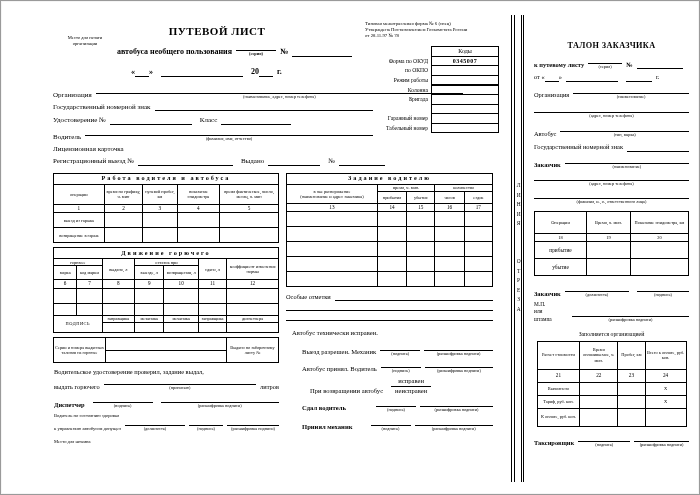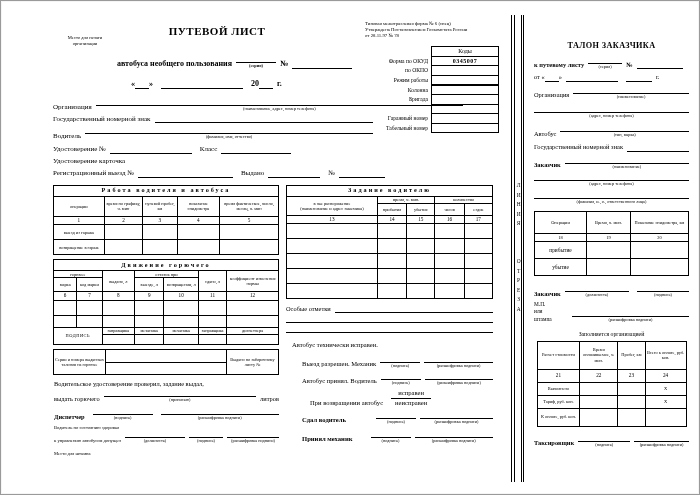--- a/index.html
+++ b/index.html
@@ -25,21 +25,21 @@
   .codes-row { display:flex; align-items:stretch; height:10.5px; margin-top:-0.9px; }
   .codes-label { width:92px; text-align:right; padding-right:3px; font-size:5.6px; line-height:10.5px;
                  white-space:nowrap; overflow:visible; }
   .codes-box { width:68px; border:0.9px solid #000; text-align:center; font-size:6px; line-height:9px; }
   .codes-box.okud { border-width:1.3px; font-weight:bold; letter-spacing:0.5px; }
 
   .head-row { display:flex; padding:8px 0 0 40px; }
   .stamp-note { width:64px; font-size:4.6px; text-align:center; padding-top:14px; line-height:1.4; }
   .title-blk { width:265px; padding-top:4px; }
   .t1 { font-weight:bold; font-size:11px; text-align:center; width:200px; letter-spacing:0.5px;font-family:Liberation Serif, serif; }
-  .t2 { font-weight:bold; font-size:8px; margin-top:16px; white-space:nowrap; display:flex; align-items:flex-end; }
+  .t2 { font-weight:bold; font-size:8px; margin-top:4px; white-space:nowrap; display:flex; align-items:flex-end; }
   .t4 { font-weight:bold; font-size:8px; margin-top:10px; padding-left:14px; display:flex; align-items:flex-end; }
 
   .fl { display:flex; align-items:flex-end; }
   .b  { border-bottom:0.9px solid #000; display:inline-block; height:8px; }
   .fill { flex:1; }
   .st { display:inline-flex; flex-direction:column; vertical-align:top; }
   .st .b { width:100%; }
   .h  { font-size:4.3px; line-height:1.35; text-align:center; white-space:nowrap; }
   .bold { font-weight:bold; }
   .gap4{width:4px;flex:none;} .gap8{width:8px;flex:none;}
@@ -185,39 +185,39 @@
         <span class="b"></span>
         <span class="h">(наименование, адрес, номер телефона)</span>
       </span>
     </div>
 
     <div class="mrow fl veh-row">
       <span>Государственный номерной знак</span>
       <span class="gap4"></span>
           <span class="b fill"></span>
     </div>
-    <div class="mrow fl veh-row">
-      <span>Водитель</span>
-      <span class="gap4"></span>
-      <span class="st fill">
-        <span class="b"></span>
-        <span class="h">(фамилия, имя, отчество)</span>
-      </span>
-    </div>
     <div class="mrow fl" style="margin-top:5px">
       <span>Удостоверение №</span>
       <span class="gap4"></span>
           <span class="b w82"></span>
       <span class="gap8"></span>
       <span>Класс</span>
       <span class="gap4"></span>
           <span class="b w70"></span>
     </div>
+    <div class="mrow fl veh-row">
+      <span>Водитель</span>
+      <span class="gap4"></span>
+      <span class="st fill">
+        <span class="b"></span>
+        <span class="h">(фамилия, имя, отчество)</span>
+      </span>
+    </div>
     <div class="mrow fl">
-      <span>Удостоверение карточка</span>
+      <span>Лицензионная карточка</span>
       <span class="gap4"></span>
     </div>
     <div class="mrow fl">
       <span>Регистрационный выезд №</span>
       <span class="gap4"></span>
           <span class="b w95"></span>
       <span class="gap8"></span>
       <span>Выдано</span>
       <span class="gap4"></span>
           <span class="b w52"></span>

